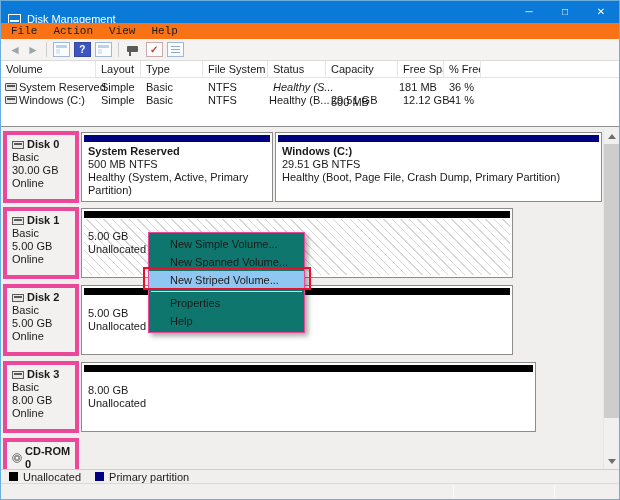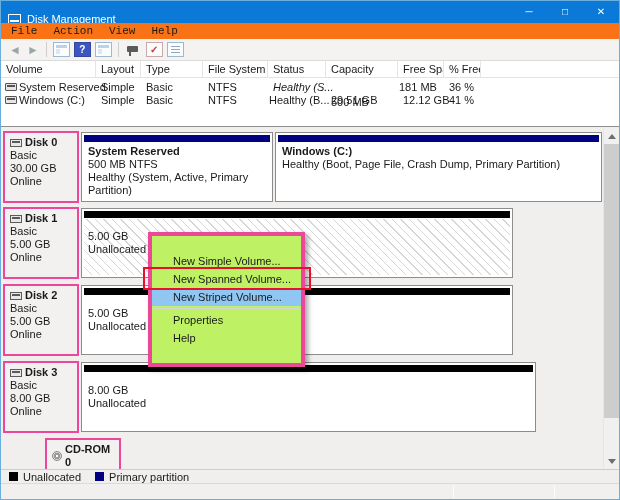--- a/index.html
+++ b/index.html
@@ -35,42 +35,42 @@
   
   .list-pane{position:absolute;left:0;top:60px;width:620px;height:66px;background:#fff;border-bottom:1px solid #8f8f8f;}
   .lp-header{position:absolute;left:0;top:0;width:100%;height:17px;border-bottom:1px solid #e3e3e3;}
   .lp-col{position:absolute;top:0;height:17px;line-height:16px;padding-left:5px;border-right:1px solid #e6e6e6;overflow:hidden;white-space:nowrap;}
   .lp-row{position:absolute;left:0;width:100%;height:13px;line-height:13px;white-space:nowrap;}
   .lp-cell{position:absolute;top:0;}
   .vol-icon{position:absolute;left:4px;top:2px;width:12px;height:8px;background:#e6e6e6;border:1px solid #555;border-radius:1px;}
   .vol-icon:before{content:"";position:absolute;left:1px;right:1px;top:1px;height:2px;background:#555;}
   
   .graph-pane{position:absolute;left:0;top:126px;width:620px;height:342px;background:#f0efed;}
-  .disk-label{position:absolute;left:2px;width:76px;height:72px;background:#f2f1f0;border:2px solid #ec4899;padding:3px 0 0 5px;line-height:13px;overflow:hidden;}
+  .disk-label{position:absolute;left:2px;width:76px;height:72px;background:#f2f1f0;border:4px solid #ec4899;padding:3px 0 0 5px;line-height:13px;overflow:hidden;}
   .disk-label .dname{font-weight:bold;display:flex;align-items:center;}
   .drive-glyph{width:12px;height:8px;border:1px solid #5a5a5a;background:#e8e8e8;margin-right:3px;position:relative;flex:0 0 auto;}
   .drive-glyph:before{content:"";position:absolute;left:1px;right:1px;top:1px;height:2px;background:#5a5a5a;}
   .cd-glyph{width:10px;height:10px;border-radius:50%;border:1px solid #888;background:radial-gradient(circle,#fff 0 1px,#999 1px 3px,#d8d8d8 3px);margin-right:3px;flex:0 0 auto;}
   .partition{position:absolute;background:#fff;border:1px solid #8c8c8c;padding:2px;}
   .part-bar{height:7px;margin-bottom:1px;}
   .bar-primary{background:#000080;}
   .bar-unalloc{background:#000;}
   .part-body{padding:2px 0 0 4px;line-height:13px;height:calc(100% - 8px);}
   .part-body .ptitle{font-weight:bold;}
   .part-body.center{padding-top:11px;}
   .hatched{background:repeating-linear-gradient(45deg,#ffffff 0 5px,#d6d6d6 5px 6px);}
   
   .scrollbar{position:absolute;left:602px;top:128px;width:15px;height:340px;background:#f0f0f0;border-left:1px solid #e5e5e5;}
   .sb-btn{position:absolute;left:0;width:15px;height:15px;display:flex;align-items:center;justify-content:center;}
   .sb-up{top:0;} .sb-down{bottom:0;}
   .tri-up{width:0;height:0;border-left:4px solid transparent;border-right:4px solid transparent;border-bottom:5px solid #6e6e6e;}
   .tri-down{width:0;height:0;border-left:4px solid transparent;border-right:4px solid transparent;border-top:5px solid #6e6e6e;}
   .sb-thumb{position:absolute;left:0;top:15px;width:15px;height:274px;background:#cdcdcd;}
   
-  .ctx-menu{position:absolute;left:147px;top:231px;width:157px;background:#bef264;border:4px solid #ec4899;padding:16px 0;box-shadow:3px 3px 5px rgba(0,0,0,.35);z-index:50;}
+  .ctx-menu{position:absolute;left:147px;top:231px;width:157px;background:#0f766e;border:1px solid #ec4899;padding:2px 0;box-shadow:3px 3px 5px rgba(0,0,0,.35);z-index:50;}
   .ctx-item{height:18px;line-height:18px;padding-left:21px;white-space:nowrap;}
   .ctx-item.hl{background:#8fc6f2;}
   .ctx-sep{height:1px;background:#d5d5d5;margin:2px 2px;}
   .red-box{position:absolute;left:142px;top:266px;width:168px;height:23px;border:2px solid #e8112d;z-index:60;pointer-events:none;}
   
   .legend{position:absolute;left:0;top:468px;width:620px;height:14px;background:#f0efed;border-top:1px solid #cfcecd;display:flex;align-items:center;padding-left:8px;}
   .swatch{width:9px;height:9px;margin-right:5px;flex:0 0 auto;}
   .sw-black{background:#000;} .sw-navy{background:#000080;}
   .legend .lg2{margin-left:14px;display:flex;align-items:center;}
   .statusbar{position:absolute;left:0;top:482px;width:620px;height:17px;background:#f1f0ef;border-top:1px solid #dbdad9;}
@@ -162,20 +162,21 @@
       <div class="part-body">
         <div class="ptitle">System Reserved</div>
         <div>500 MB NTFS</div>
         <div>Healthy (System, Active, Primary Partition)</div>
       </div>
     </div>
     <div class="partition" style="left:274px;top:5px;width:327px;height:70px;">
       <div class="part-bar bar-primary"></div>
       <div class="part-body">
         <div class="ptitle">Windows  (C:)</div>
+        <div>29.51 GB NTFS</div>
         <div>Healthy (Boot, Page File, Crash Dump, Primary Partition)</div>
       </div>
     </div>
 
     <div class="disk-label" style="top:80px;">
       <div class="dname">
           <span class="drive-glyph"></span>
           <span>Disk 1</span>
         </div>
       <div>Basic</div>
@@ -217,21 +218,21 @@
       <div>Online</div>
     </div>
     <div class="partition" style="left:80px;top:235px;width:455px;height:70px;">
       <div class="part-bar bar-unalloc"></div>
       <div class="part-body center">
         <div>8.00 GB</div>
         <div>Unallocated</div>
       </div>
     </div>
 
-    <div class="disk-label" style="top:311px;height:31px;border-bottom:none;margin-left:42px;">
+    <div class="disk-label" style="top:311px;height:31px;border-bottom:none;">
       <div class="dname">
           <span class="cd-glyph"></span>
           <span>CD-ROM 0</span>
         </div>
       <div>DVD (D:)</div>
       <div>No Media</div>
     </div>
 
     <div class="scrollbar" style="left:602px;top:2px;height:340px;">
       <div class="sb-btn sb-up">

